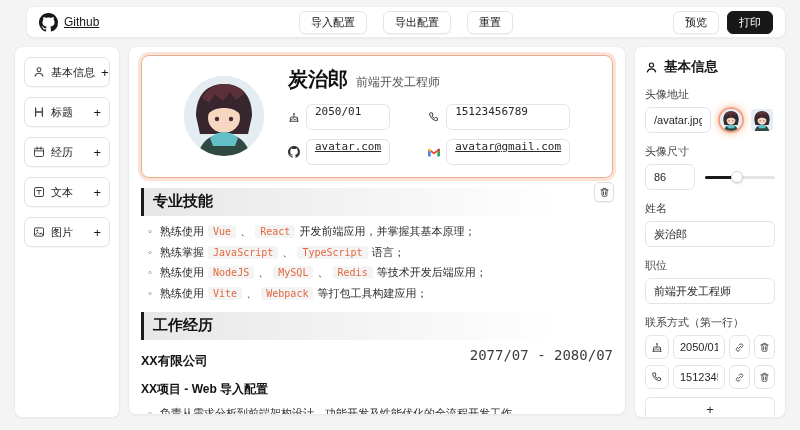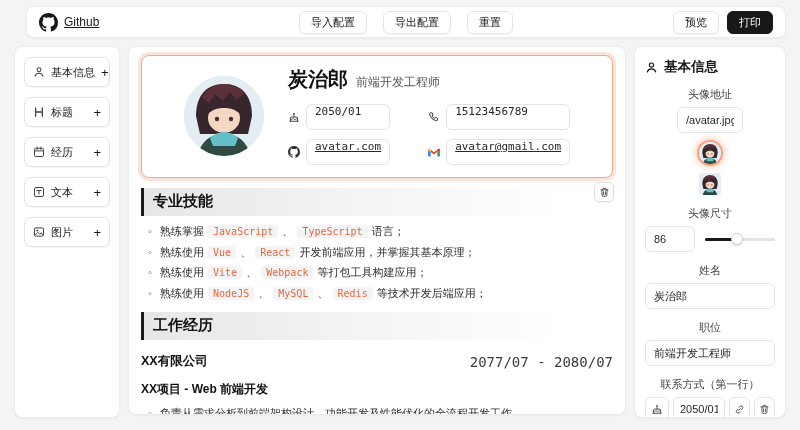--- a/index.html
+++ b/index.html
@@ -42,32 +42,32 @@
   .contact-item.link .txt{text-decoration:underline;}
 
   .section{position:relative;padding:0 12px;}
   .sec-title{margin-top:10px;background:linear-gradient(90deg,#e7e7e7 0%,rgba(231,231,231,0) 88%);border-left:3.5px solid #1b1b1b;padding:4px 9px 5px;font-size:15px;font-weight:700;color:#111;}
   .float-del{position:absolute;top:-6px;right:11px;width:20px;height:20px;border:1px solid #ddd;border-radius:5px;background:#fff;display:flex;align-items:center;justify-content:center;cursor:pointer;padding:0;box-shadow:0 1px 2px rgba(0,0,0,.06);}
   .float-del .ic{width:11px;height:11px;color:#333;}
   ul.blist{list-style:none;margin:7px 0 0;padding:0 0 0 7px;}
   ul.blist li{position:relative;padding-left:12px;margin:3.5px 0;line-height:1.55;font-size:11px;color:#2c2c2c;}
   ul.blist li::before{content:"◦";position:absolute;left:0;top:0;color:#666;}
   .codechip{font-family:"DejaVu Sans Mono","Liberation Mono",monospace;font-size:10px;color:#e2693f;background:#f4f4f4;border-radius:3px;padding:1px 5px;margin:0 1px;}
-  .row-between{display:flex;justify-content:space-between;align-items:flex-end;}
+  .row-between{display:flex;justify-content:space-between;align-items:center;}
   .work-co{font-size:12.5px;font-weight:700;color:#111;margin-top:13px;}
   .date{font-size:14px;color:#3c3c3c;}
   .proj{font-size:12px;font-weight:700;color:#111;margin-top:11px;}
 
   
   .panel{position:absolute;left:634px;top:46px;width:152px;bottom:12px;padding:11px 10px;box-sizing:border-box;overflow:hidden;}
   .panel-title{display:flex;align-items:center;gap:6px;font-size:13.5px;font-weight:700;color:#18181b;}
   .panel-title .ic{width:13px;height:13px;color:#18181b;}
-  .f-label{display:block;font-size:11px;color:#3f3f46;font-weight:500;margin:11px 0 5px;text-align:center;}
+  .f-label{display:block;font-size:11px;color:#3f3f46;font-weight:500;margin:11px 0 5px;}
   .txt{width:100%;height:26px;border:1px solid #e4e4e7;border-radius:6px;padding:0 8px;font-size:11px;color:#27272a;background:#fff;box-sizing:border-box;font-family:inherit;outline:none;min-width:0;}
-  .avatar-row{display:flex;align-items:center;gap:9px;flex-direction:column;}
+  .avatar-row{display:flex;align-items:center;gap:9px;}
   .avatar-row .txt{width:66px;flex:none;}
   .thumb{width:22px;height:22px;overflow:hidden;flex:none;background:#dfe9ee;}
   .thumb.circ{border-radius:50%;box-shadow:0 0 0 2px rgba(244,150,110,.85),0 0 7px 3px rgba(244,150,110,.55);cursor:pointer;}
   .thumb.sq{border-radius:4px;cursor:pointer;}
   .size-row{display:flex;align-items:center;gap:10px;}
   .size-row .txt{width:50px;flex:none;}
   .slider{position:relative;flex:1;height:14px;cursor:pointer;}
   .slider-track{position:absolute;left:0;right:0;top:6px;height:3px;border-radius:2px;background:#e4e4e7;}
   .slider-fill{position:absolute;left:0;top:6px;height:3px;border-radius:2px;background:#18181b;width:45%;}
   .slider-thumb{position:absolute;left:45%;top:1px;width:12px;height:12px;margin-left:-6px;border-radius:50%;background:#fff;border:1px solid #d4d4d8;box-shadow:0 1px 2px rgba(0,0,0,.15);box-sizing:border-box;}
@@ -221,34 +221,34 @@
     <div class="section">
       <button class="float-del" id="del-btn">
           <span class="ic" style="width: 11px; height: 11px;">
             <svg viewBox="0 0 16 16" fill="none" stroke="currentColor" stroke-width="1.2" stroke-linecap="round">
               <path d="M2.8 4.2h10.4M5.5 4V3a1 1 0 0 1 1-1h3a1 1 0 0 1 1 1v1M4.1 4.5l.5 7.9a1.2 1.2 0 0 0 1.2 1.1h4.4a1.2 1.2 0 0 0 1.2-1.1l.5-7.9M6.6 7v4M9.4 7v4"></path>
             </svg>
           </span>
         </button>
       <div class="sec-title">专业技能</div>
       <ul class="blist" id="skills-list">
+          <li><span>熟练使用 </span><span class="codechip">Vue</span><span> 、 </span><span class="codechip">React</span><span> 开发前端应用，并掌握其基本原理；</span></li>
           <li><span>熟练掌握 </span><span class="codechip">JavaScript</span><span> 、 </span><span class="codechip">TypeScript</span><span> 语言；</span></li>
-          <li><span>熟练使用 </span><span class="codechip">Vue</span><span> 、 </span><span class="codechip">React</span><span> 开发前端应用，并掌握其基本原理；</span></li>
+          <li><span>熟练使用 </span><span class="codechip">NodeJS</span><span> 、 </span><span class="codechip">MySQL</span><span> 、 </span><span class="codechip">Redis</span><span> 等技术开发后端应用；</span></li>
           <li><span>熟练使用 </span><span class="codechip">Vite</span><span> 、 </span><span class="codechip">Webpack</span><span> 等打包工具构建应用；</span></li>
-          <li><span>熟练使用 </span><span class="codechip">NodeJS</span><span> 、 </span><span class="codechip">MySQL</span><span> 、 </span><span class="codechip">Redis</span><span> 等技术开发后端应用；</span></li>
         </ul>
     </div>
 
     <div class="section">
       <div class="sec-title">工作经历</div>
       <div class="row-between">
         <span class="work-co">XX有限公司</span>
         <span class="date mono">2077/07 - 2080/07</span>
       </div>
-      <div class="proj">XX项目 - Web 前端开发</div>
+      <div class="proj">XX项目 - Web 导入配置</div>
       <ul class="blist" id="work-list">
           <li>负责从需求分析到前端架构设计、功能开发及性能优化的全流程开发工作。</li>
         </ul>
     </div>
 
   </div>
 </main>
 
 <aside class="panel card">
   <div class="panel-title">

